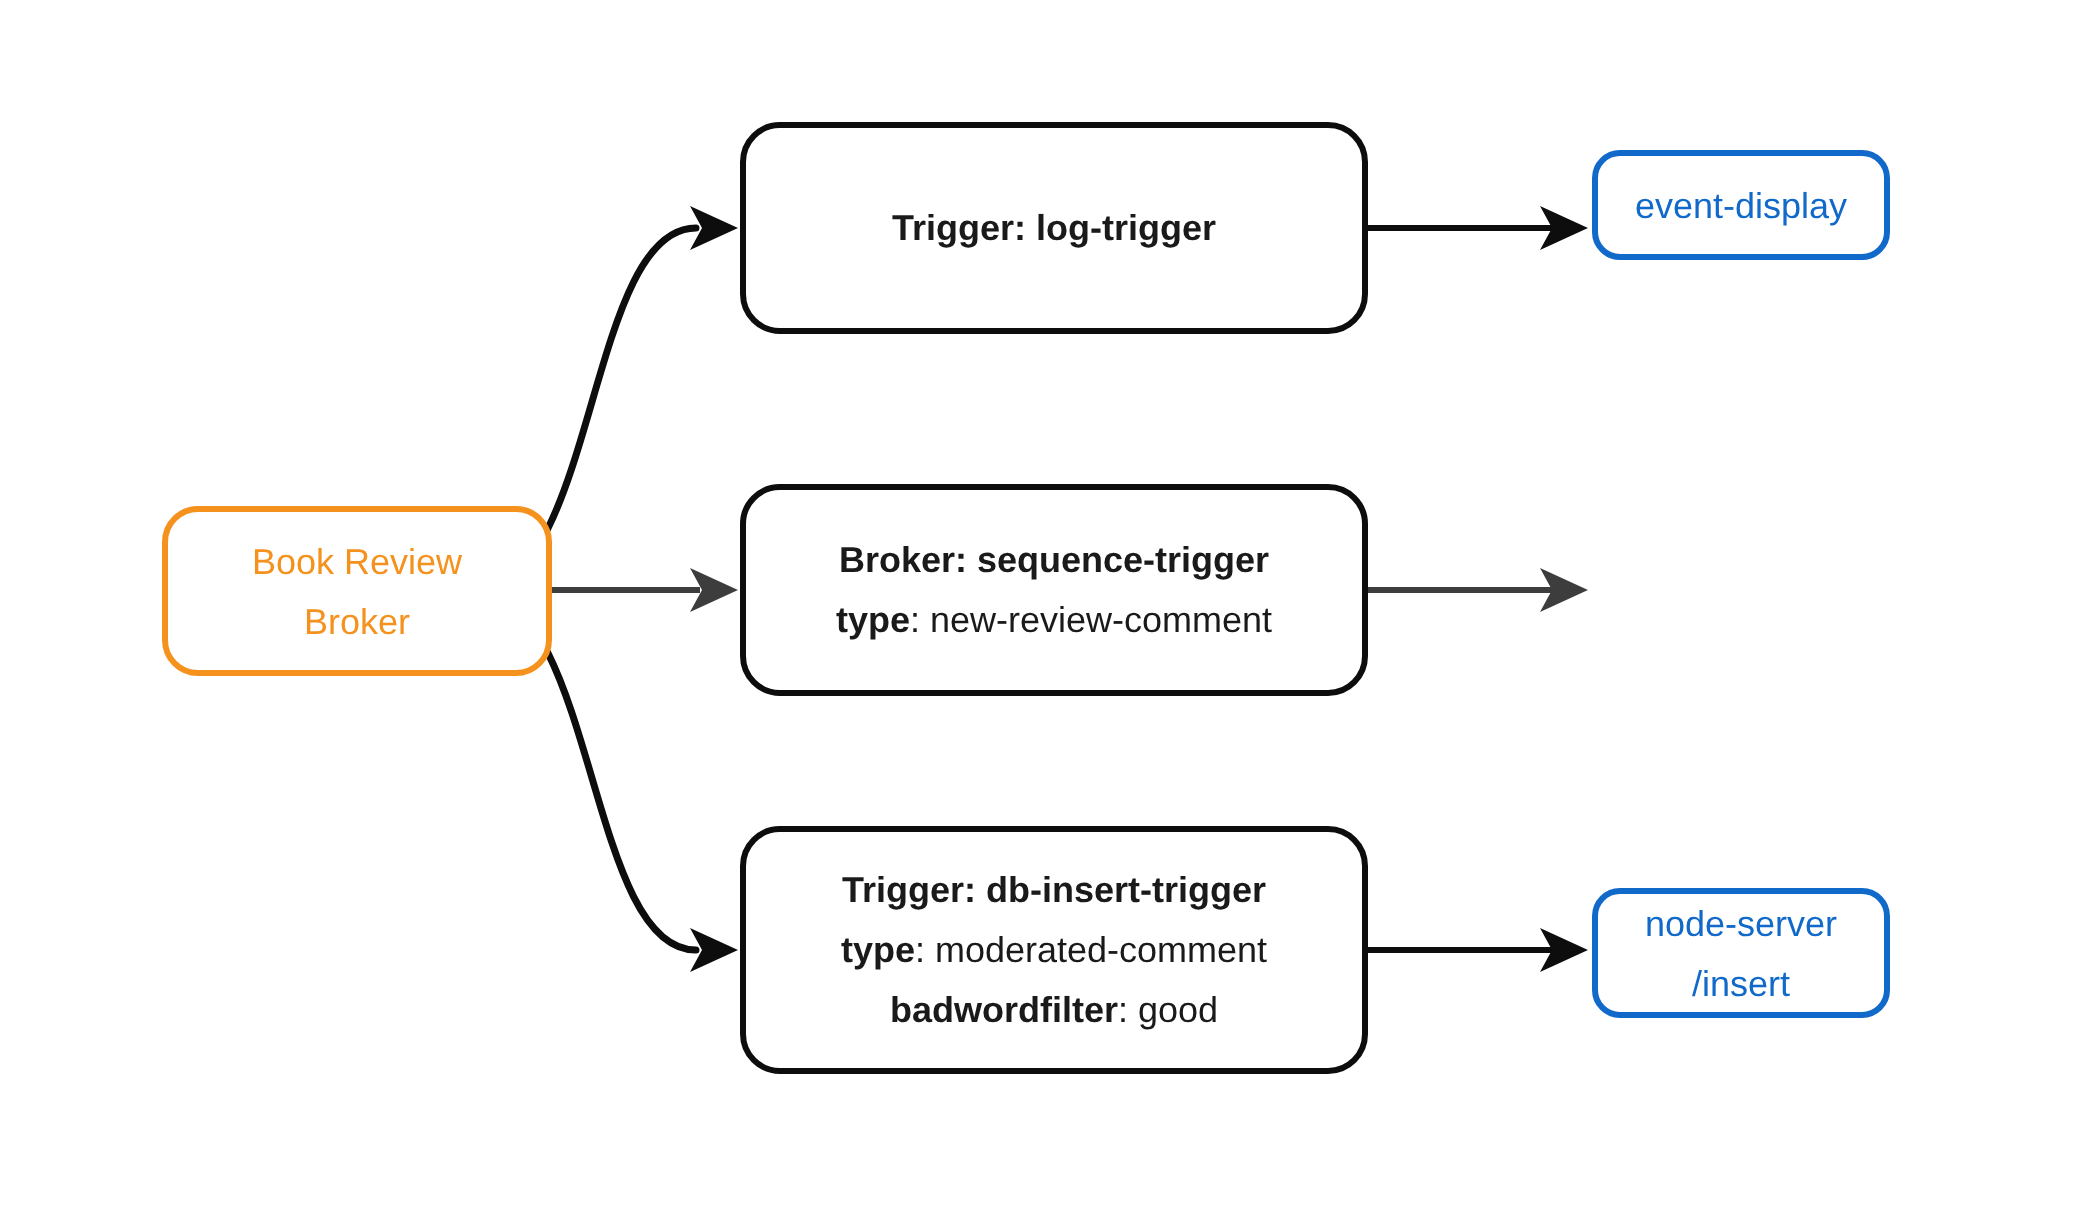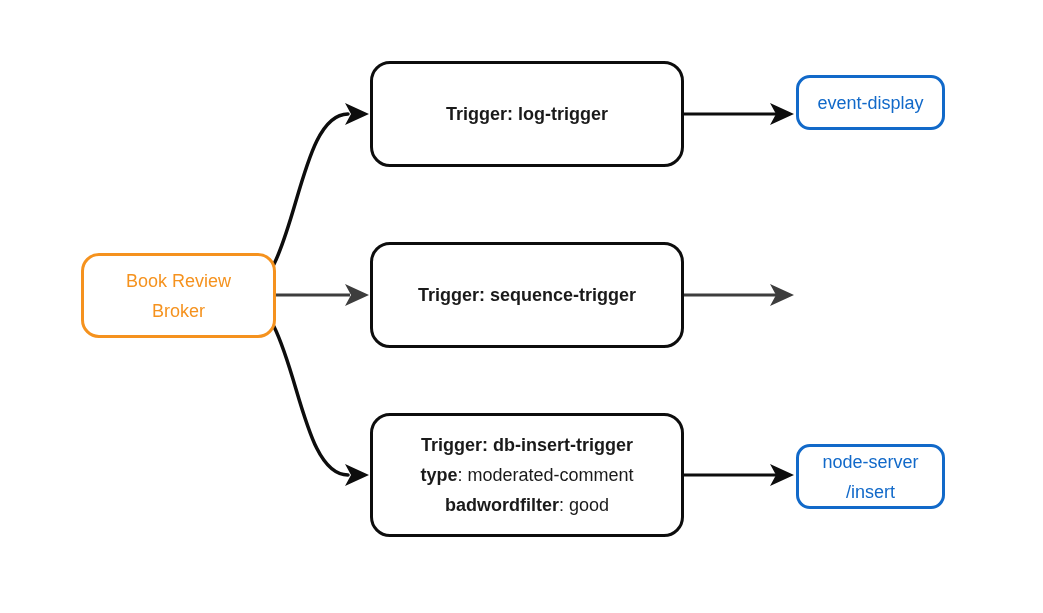--- a/index.html
+++ b/index.html
@@ -109,21 +109,22 @@
   <div class="node broker">
     <span class="line">Book Review</span>
     <span class="line">Broker</span>
   </div>
 
   <div class="node trigger trigger-log">
     <span class="line b">Trigger: log-trigger</span>
   </div>
 
   <div class="node trigger trigger-sequence">
-    <span class="line b">Trigger: sequence-trigger</span>
+    <span class="line b">Broker: sequence-trigger</span>
+    <span class="line"><span class="b">type</span><span>: new-review-comment</span></span>
   </div>
 
   <div class="node trigger trigger-db">
     <span class="line b">Trigger: db-insert-trigger</span>
     <span class="line"><span class="b">type</span><span>: moderated-comment</span></span>
     <span class="line"><span class="b">badwordfilter</span><span>: good</span></span>
   </div>
 
   <div class="node dest dest-1">
     <span class="line">event-display</span>

